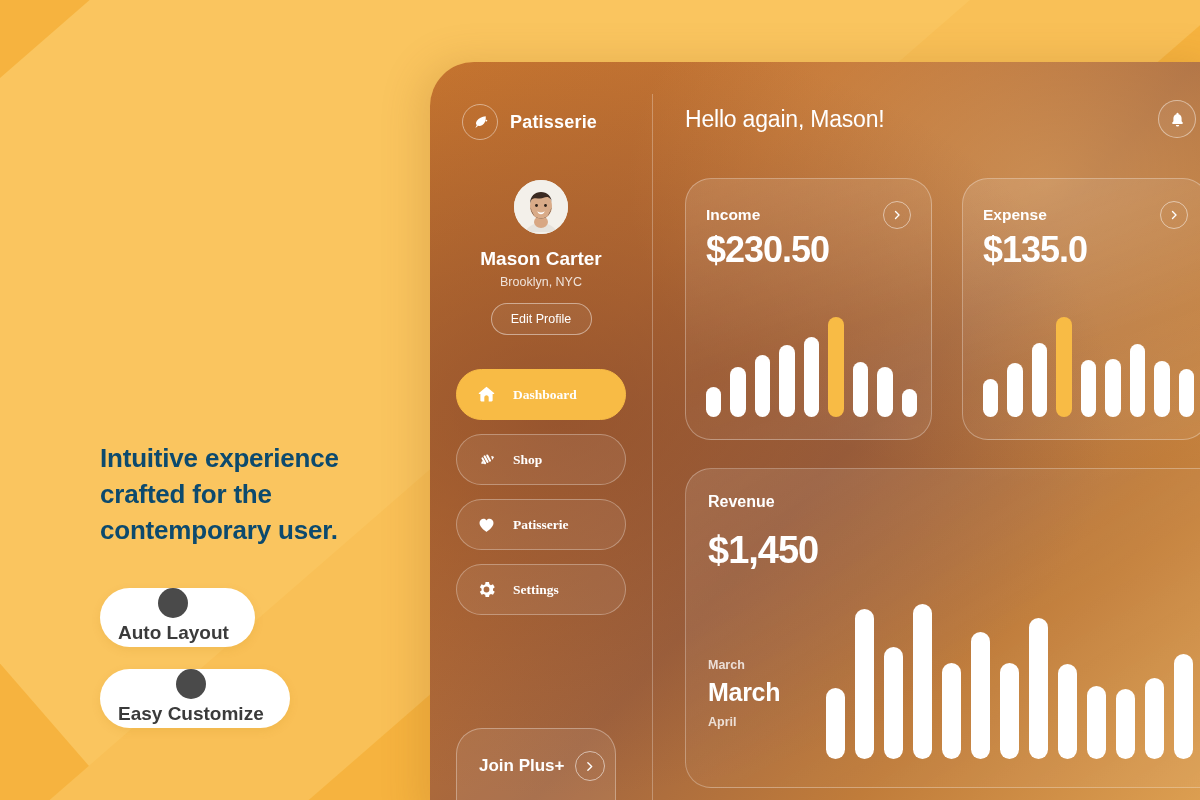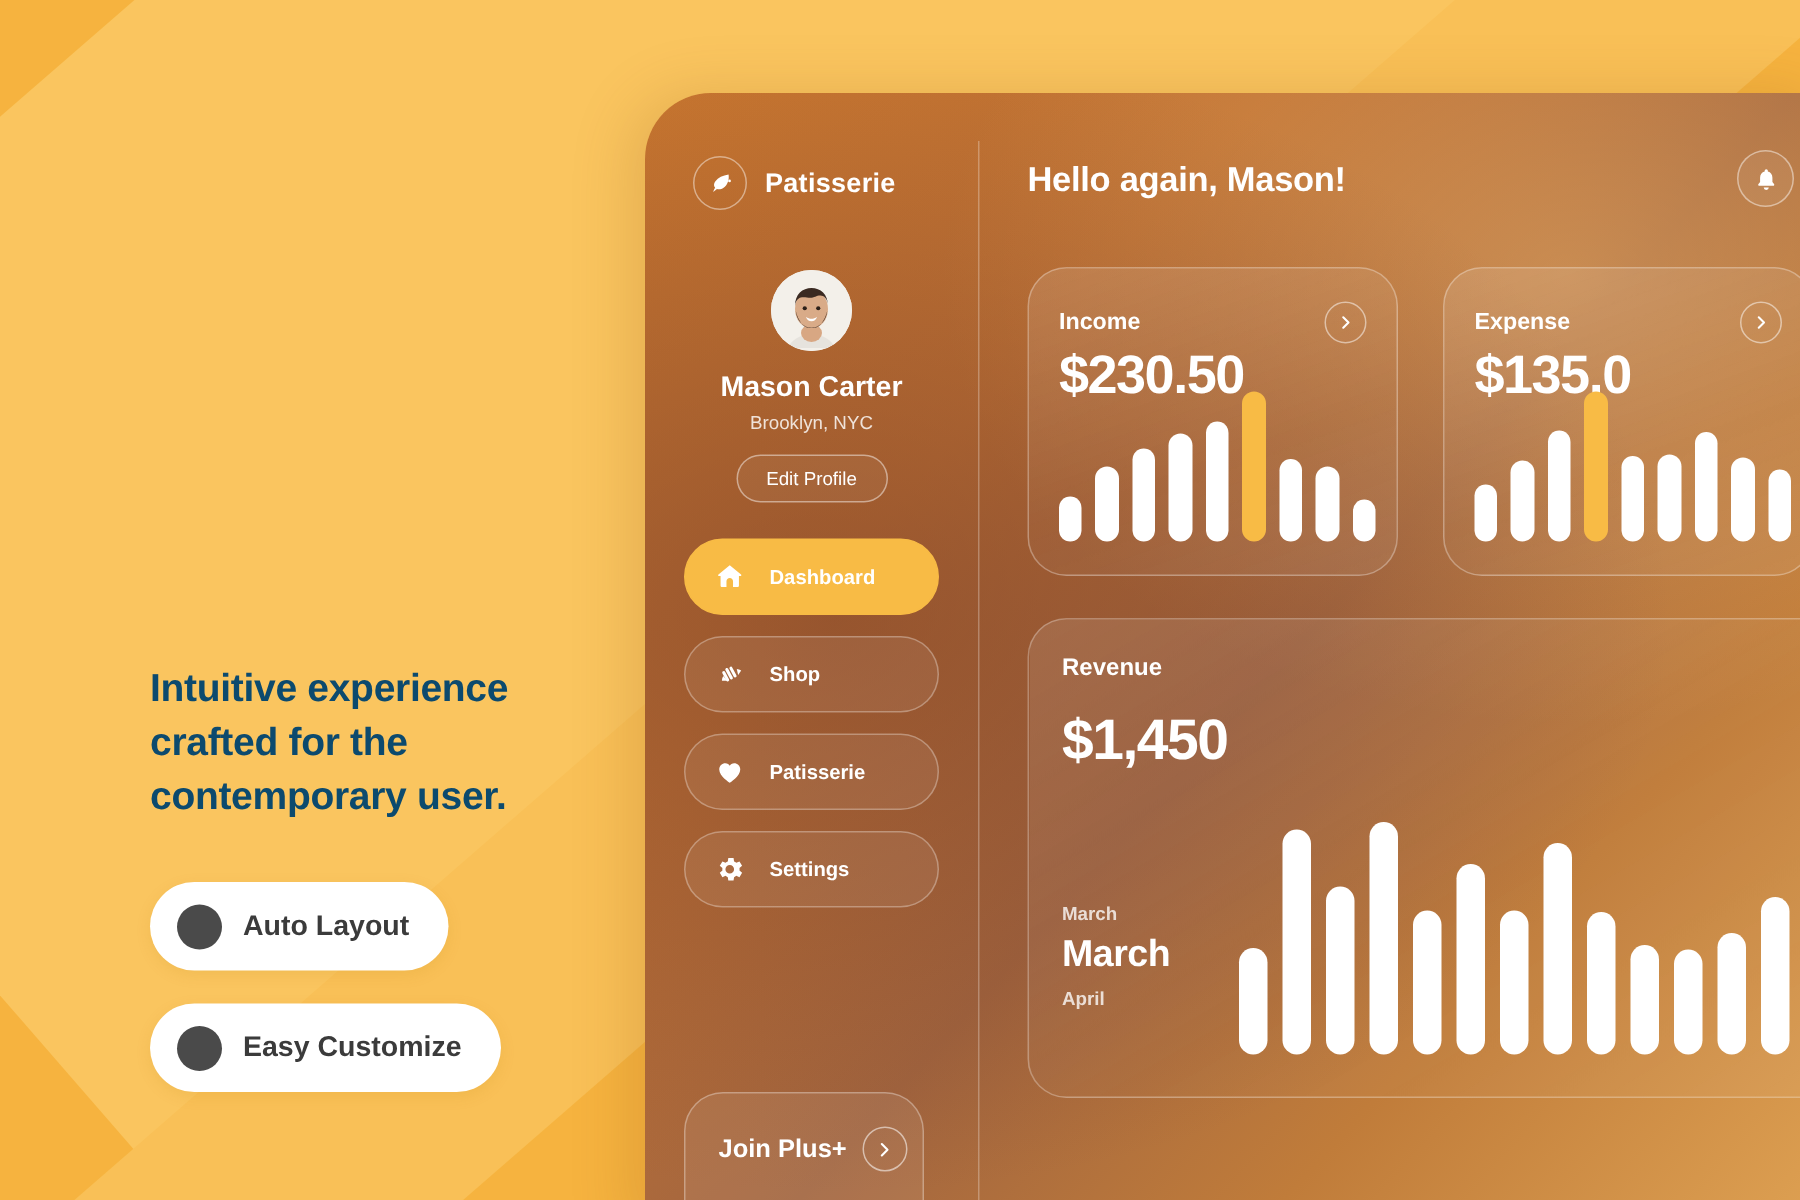--- a/index.html
+++ b/index.html
@@ -36,23 +36,24 @@
     z-index:5;
   }
   .promo-head {
     color:#0c4a6e; font-size:26px; font-weight:bold;
     line-height:36px; letter-spacing:-0.2px;
   }
   .badges { margin-top:40px; display:flex; flex-direction:column; gap:22px; }
   .badge {
     background:#ffffff; border-radius:40px;
     height:59px; display:inline-flex; align-items:center;
-    padding:0 26px 0 18px; gap:14px;
+    padding:0 26px 0 18px; gap:4px;
     align-self:flex-start;
     box-shadow:0 3px 10px rgba(180,120,10,.12);
+    flex-direction:column;
   }
   .badge-dot {
     width:30px; height:30px; border-radius:50%;
     background:#4a4a4a; flex:none;
   }
   .badge-label { color:#3b3b3b; font-size:19px; font-weight:bold; white-space:nowrap; }
 
   
   .app {
     position:absolute; left:430px; top:62px;
@@ -95,21 +96,21 @@
   .profile-name { margin-top:14px; color:#fff; font-size:19px; font-weight:bold; }
   .profile-loc { margin-top:5px; color:rgba(255,255,255,.82); font-size:12.5px; }
   .edit-btn {
     margin:14px auto 0; width:101px; height:32px; border-radius:16px;
     border:1px solid rgba(255,255,255,.45);
     display:flex; align-items:center; justify-content:center;
     color:#fff; font-size:12.5px; font-weight:normal;
     background:rgba(255,255,255,.05);
   }
 
-  .nav { margin-top:24px; padding:0 26px; display:flex; flex-direction:column; gap:14px; }
+  .nav { margin-top:34px; padding:0 26px; display:flex; flex-direction:column; gap:14px;font-family:Liberation Serif, serif; }
   .nav-item {
     height:51px; border-radius:26px;
     display:flex; align-items:center; gap:14px; padding-left:16px;
     border:1px solid rgba(255,255,255,.30);
     background:rgba(255,255,255,.07);
   }
   .nav-item.active {
     background:#f8bb45; border-color:#f8bb45;
   }
   .nav-icon { width:26px; height:26px; display:flex; align-items:center; justify-content:center; flex:none; }
@@ -125,31 +126,31 @@
   .plus-label { color:#fff; font-size:17px; font-weight:bold; }
   .plus-arrow {
     width:30px; height:30px; border-radius:50%;
     border:1px solid rgba(255,255,255,.55);
     display:flex; align-items:center; justify-content:center; flex:none;
   }
 
   
   .main { position:absolute; left:222px; top:0; right:0; bottom:0; padding:38px 0 0 33px; }
   .topbar { display:flex; align-items:center; justify-content:space-between; padding-right:24px; }
-  .greeting { color:#fff; font-size:23px; font-weight:bold; letter-spacing:-.2px;text-align:right; }
+  .greeting { color:#fff; font-size:23px; font-weight:normal; letter-spacing:-.2px;text-align:right; }
   .bell {
     width:38px; height:38px; border-radius:50%;
     border:1px solid rgba(255,255,255,.45);
     display:flex; align-items:center; justify-content:center; flex:none;
     background:rgba(255,255,255,.06);
   }
 
   .stat-row { margin-top:40px; display:flex; gap:30px; }
   .stat-card {
-    width:247px; height:206px; flex:none;
+    width:247px; height:262px; flex:none;
     border-radius:26px;
     border:1px solid rgba(255,255,255,.30);
     background:linear-gradient(160deg, rgba(255,255,255,.12) 0%, rgba(255,255,255,.03) 60%, rgba(255,255,255,.07) 100%);
     padding:22px 20px 0 20px; position:relative; overflow:hidden;
   }
   .stat-head { display:flex; align-items:center; justify-content:space-between; }
   .stat-title { color:#fff; font-size:15.5px; font-weight:bold; }
   .circ-arrow {
     width:28px; height:28px; border-radius:50%;
     border:1px solid rgba(255,255,255,.5);

